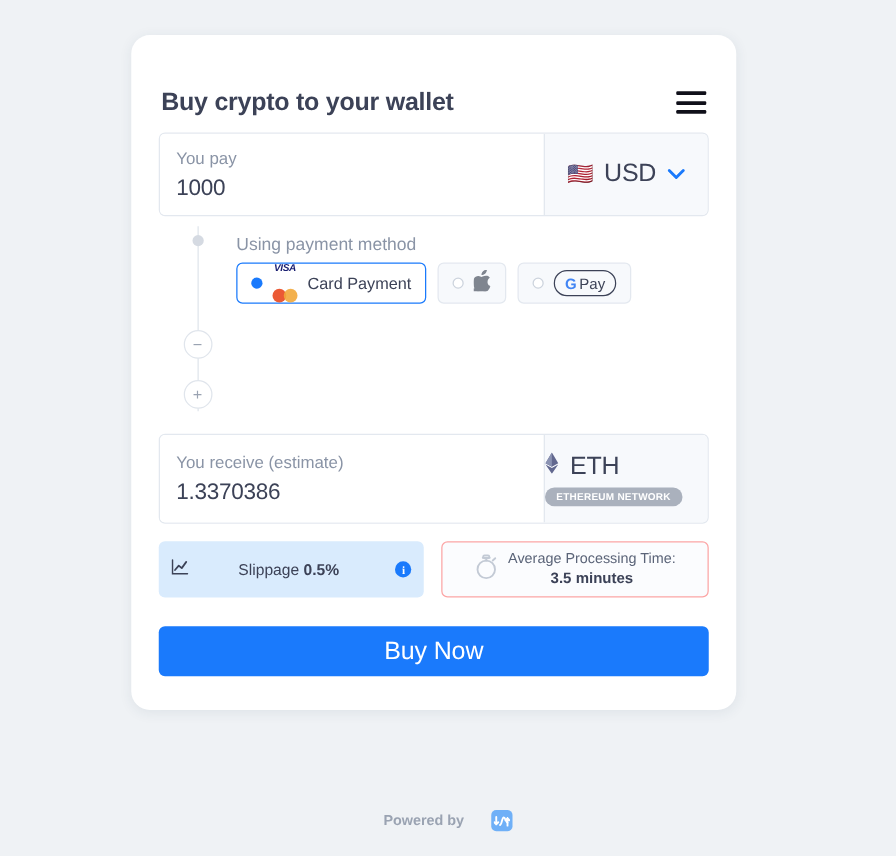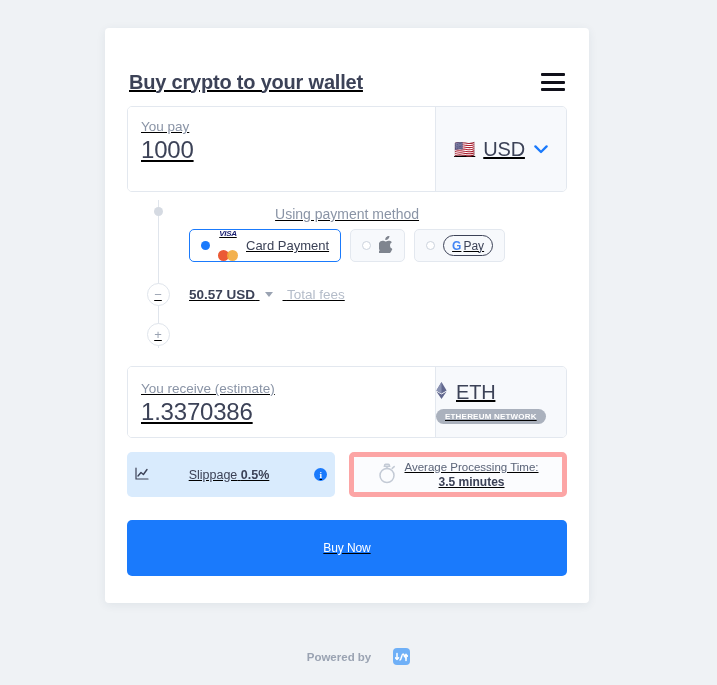--- a/index.html
+++ b/index.html
@@ -14,24 +14,23 @@
     position: relative;
     display: flex;
     flex-direction: column;
     align-items: center;
   }
   .widget {
     position: absolute;
     left: 105px; top: 28px;
     width: 484px;
     background: #ffffff;
-    border-radius: 4px;
+    border-radius: 15px;
     box-shadow: 0 2px 10px rgba(40,60,90,0.08);
     padding: 0 22px;
-    text-decoration: underline;
   }
 
   
   .header {
     display: flex;
     align-items: center;
     justify-content: space-between;
     padding: 30px 2px 0 2px;
     height: 78px;
   }
@@ -47,35 +46,35 @@
     cursor: pointer;
   }
   .hamburger span { display: block; height: 3px; background: #10101a; border-radius: 1px; }
 
   
   .amount-row {
     display: flex;
     border: 1px solid #e3e8ef;
     border-radius: 5px;
     overflow: hidden;
-    height: 86px;
+    height: 67px;
   }
   .amount-left {
     flex: 1;
     padding: 11px 0 0 13px;
     background: #fff;
   }
   .amount-label {
     font-size: 13.5px;
     color: #8a94a6;
     line-height: 17px;
     margin-bottom: 2px;
   }
   .amount-value {
-    font-size: 24px;
+    font-size: 18px;
     color: #3c4257;
     line-height: 26px;
     letter-spacing: -0.2px;
   }
   .amount-right {
     width: 131px;
     background: #f7f9fc;
     border-left: 1px solid #e3e8ef;
     display: flex;
     align-items: center;
@@ -120,21 +119,20 @@
     left: 31px; top: 8px; bottom: 6px;
     width: 1px;
     background: #e0e5ec;
   }
   .tl-row {
     position: relative;
     display: flex;
     align-items: center;
     min-height: 40px;
     z-index: 2;
-    text-align: center;
   }
   .tl-dot-wrap {
     width: 62px;
     display: flex;
     justify-content: center;
     align-items: center;
     flex: none;
   }
   .dot-small {
     width: 9px; height: 9px;
@@ -235,34 +233,34 @@
   .pill {
     flex: 1;
     border-radius: 5px;
     height: 45px;
     display: flex;
     align-items: center;
     justify-content: center;
     gap: 7px;
   }
   .pill.slip { background: #d9ebfd; cursor: pointer; gap: 40px; }
-  .pill.time { background: #fbfcfe; border: 5px solid #fca5a5; }
+  .pill.time { background: #fbfcfe; border: 1px solid #fca5a5; }
   .slip-txt { font-size: 12.5px; color: #3c4257; }
   .slip-txt b { font-weight: bold; }
   .time-txt { text-align: center; font-size: 11.5px; color: #5b6478; line-height: 15px; }
   .time-txt b { color: #3c4257; font-size: 12px; }
 
   
   .buy-btn {
     margin: 23px 0 27px 0;
-    height: 56px;
+    height: 40px;
     background: #1a7afc;
     border-radius: 5px;
     color: #fff;
-    font-size: 12px;
+    font-size: 20px;
     display: flex; align-items: center; justify-content: center;
     cursor: pointer;
     letter-spacing: -0.1px;
     border: none;
     width: 100%;
     font-family: "Liberation Sans", sans-serif;
   }
 
   
   .powered {
@@ -355,25 +353,20 @@
           </div>
         </div>
       </div>
 
       <div class="sep"></div>
 
 
       <div class="tl-row">
         <div class="tl-dot-wrap">
           <span class="circ">−</span>
-        </div>
-        <div>
-          <span class="tl-strong">50.57 USD</span>
-          <span class="caret-sm"></span>
-          <span class="tl-muted">Total fees</span>
         </div>
       </div>
 
       <div class="tl-row">
         <div class="tl-dot-wrap">
           <span class="circ">+</span>
         </div>
       </div>
     </div>
 

